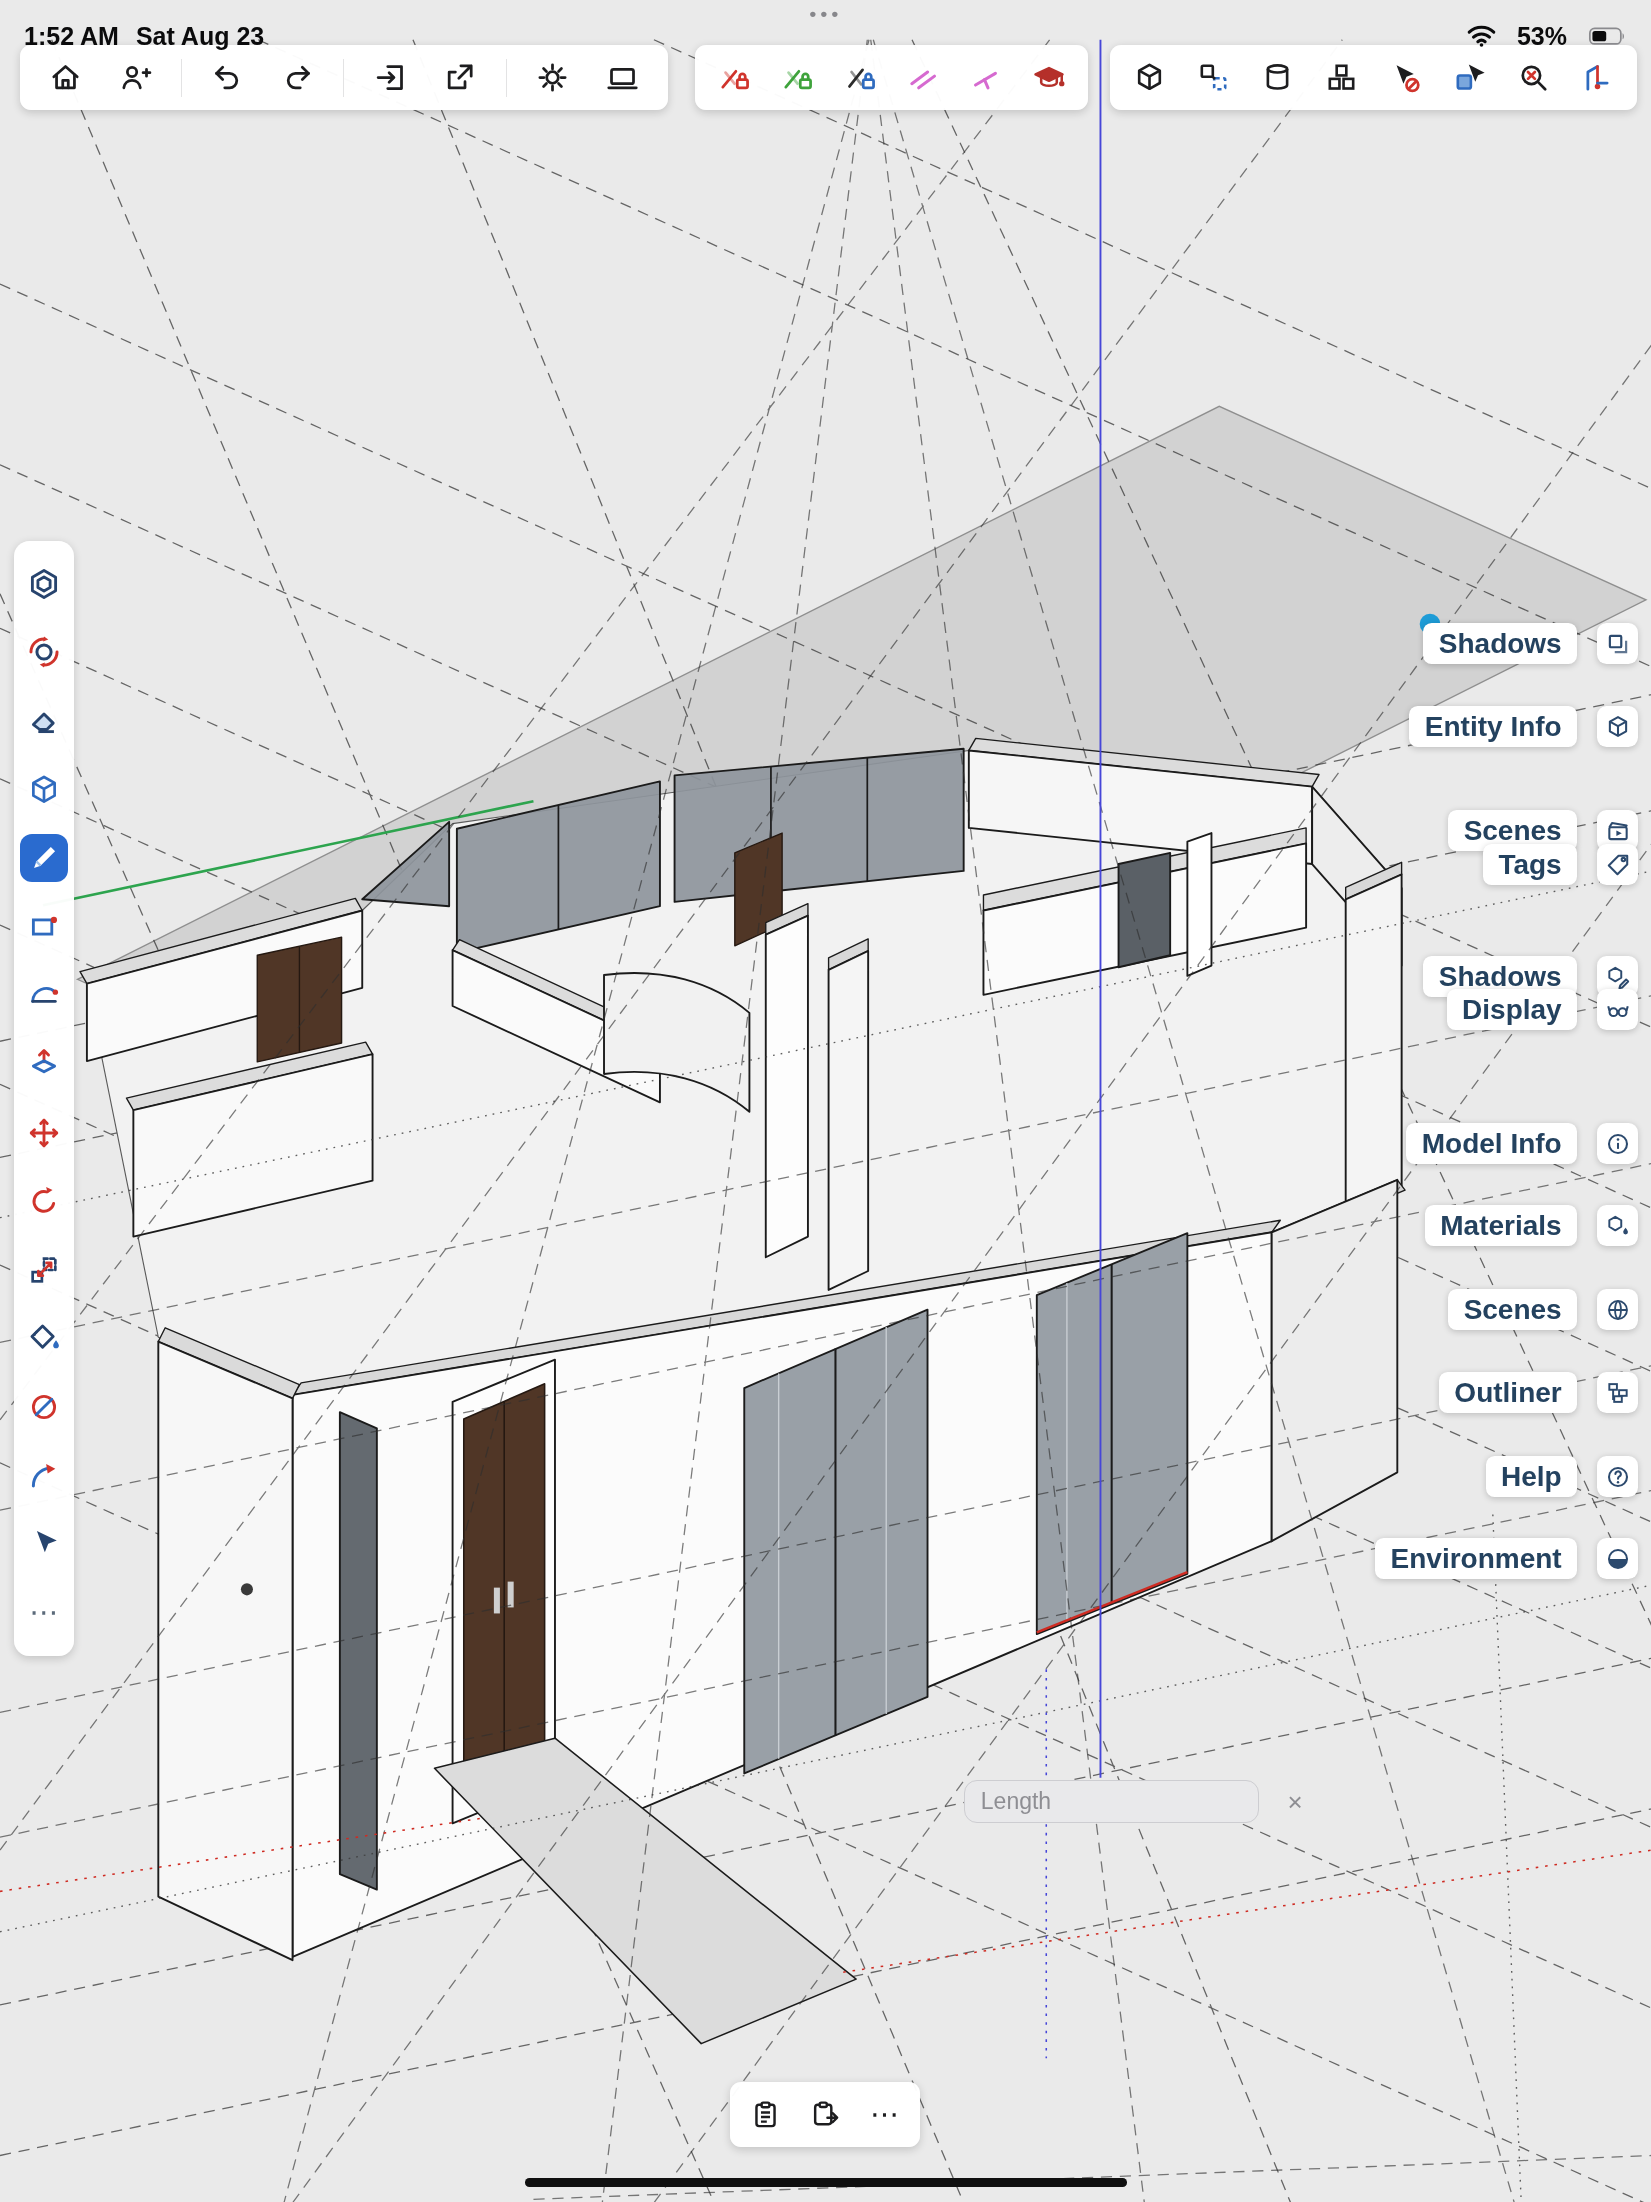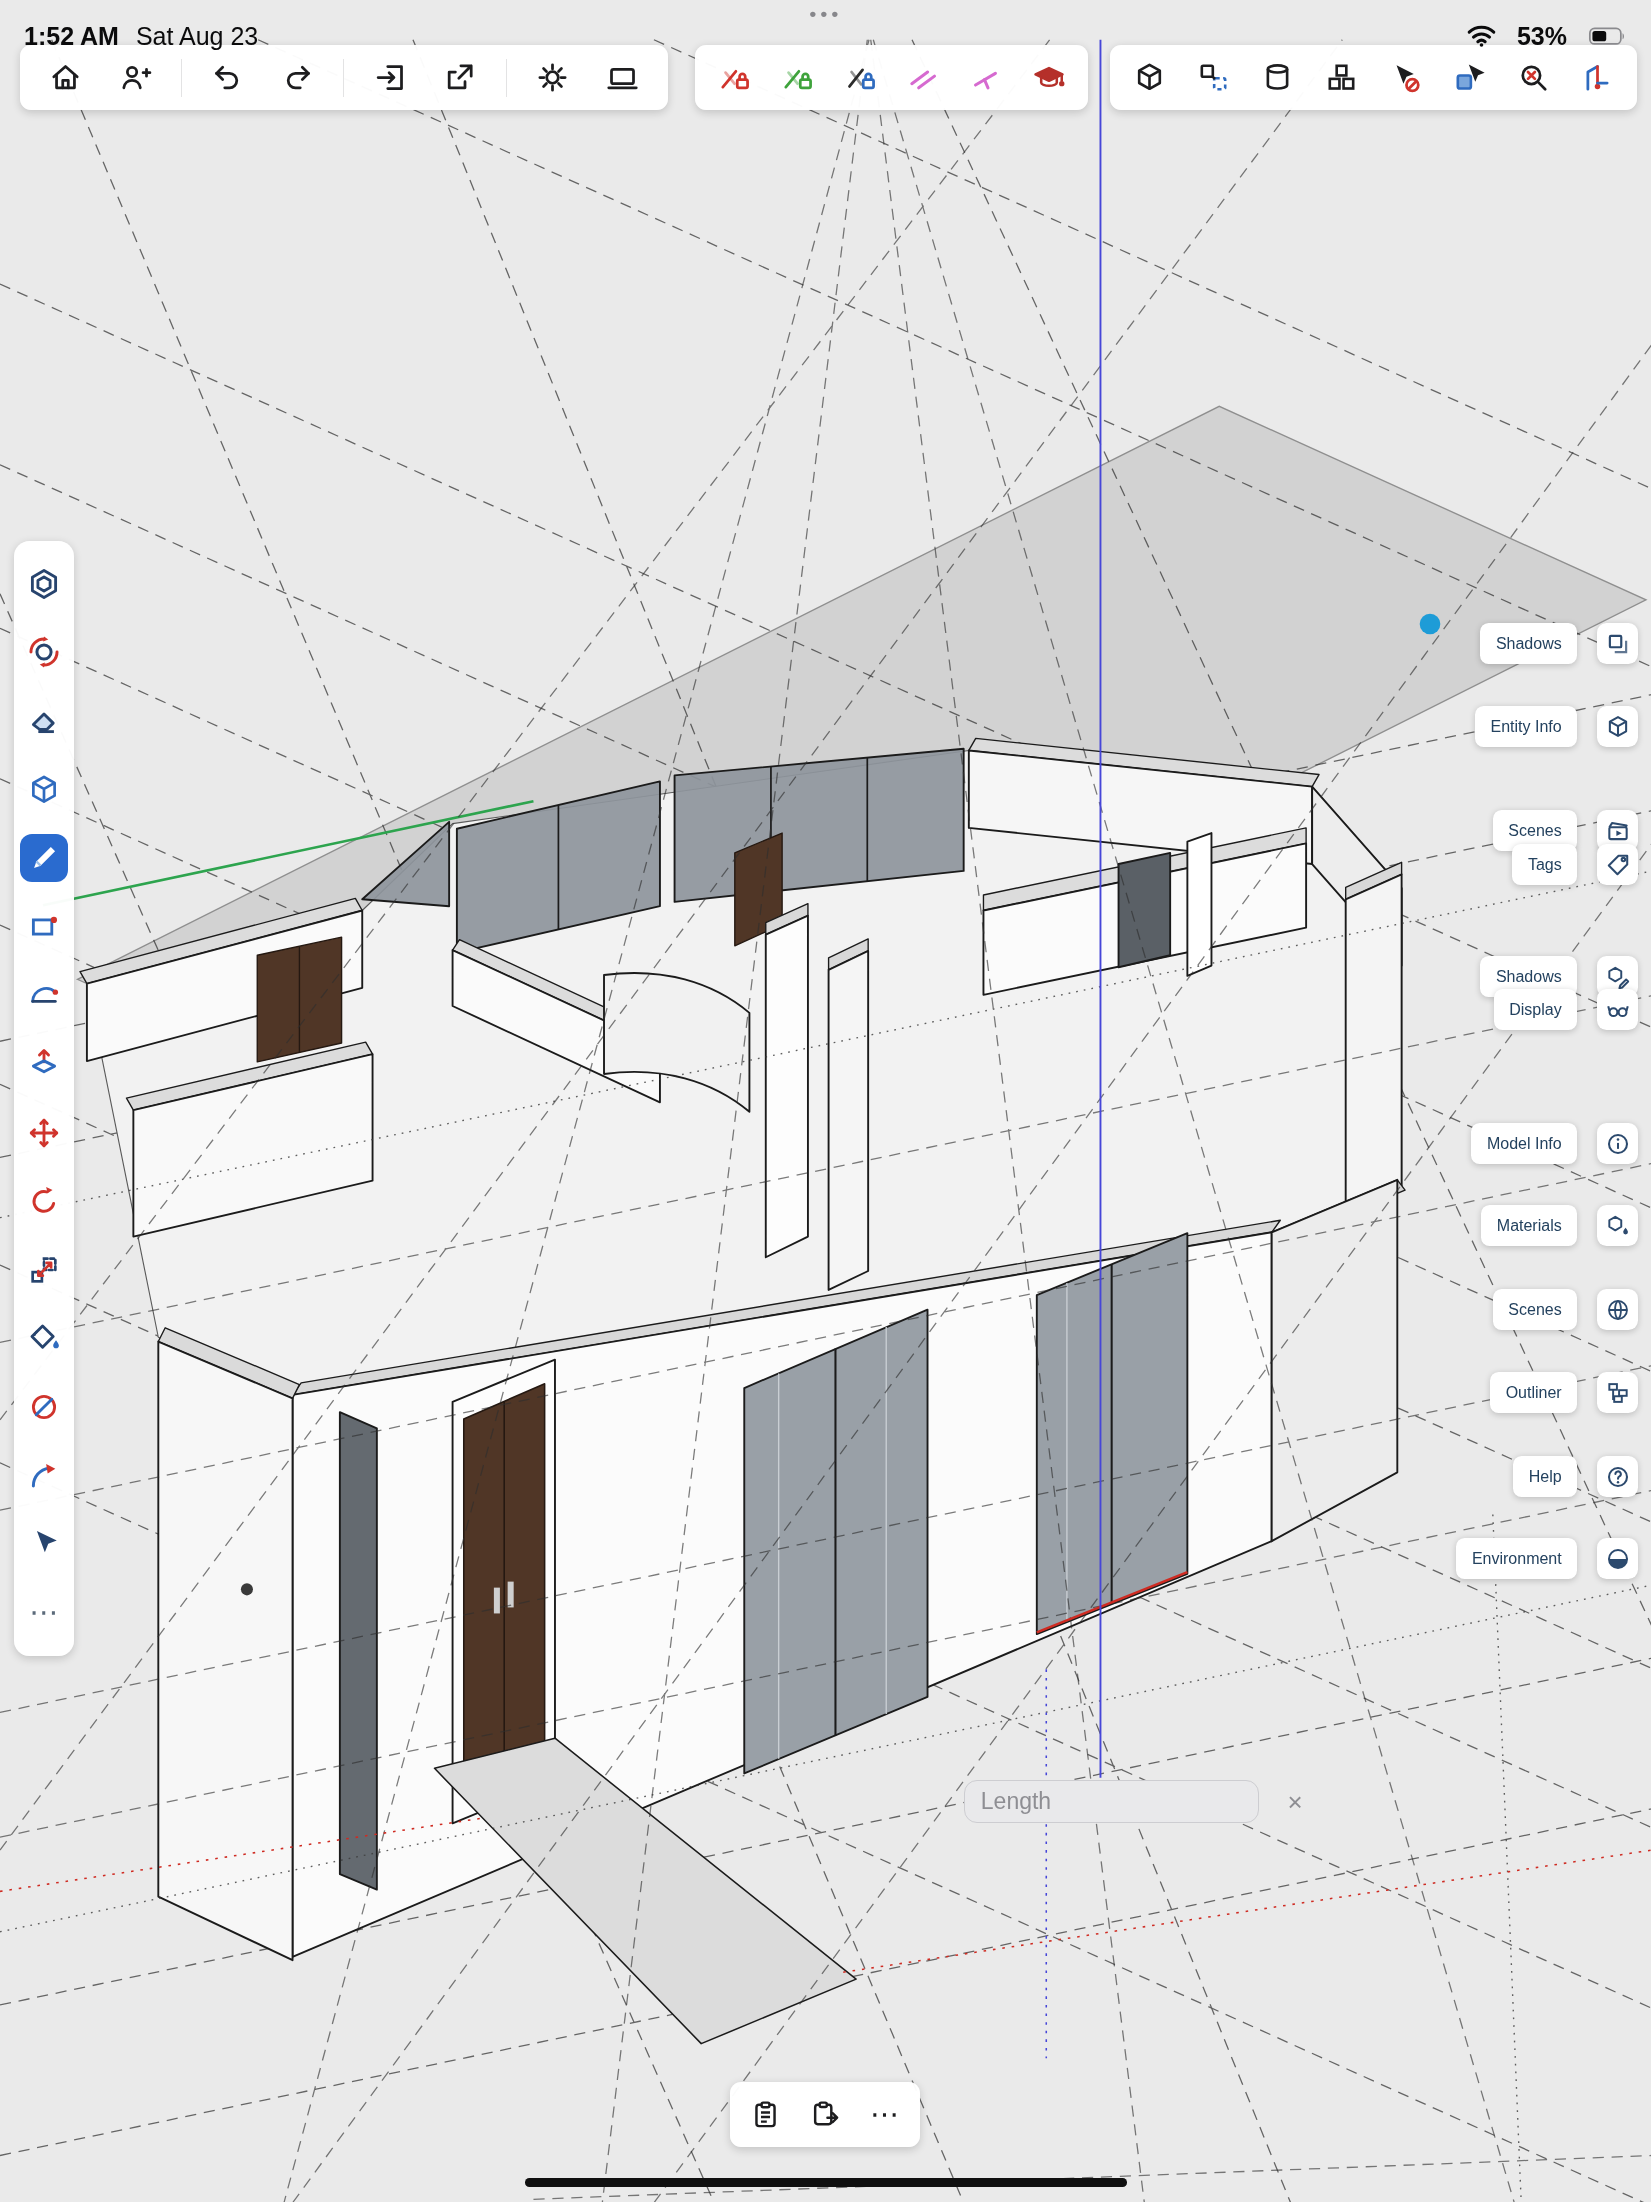--- a/index.html
+++ b/index.html
@@ -8,36 +8,36 @@
   svg{display:block}
   .canvas-svg{position:absolute;left:0;top:0;z-index:0}
   .panel{position:absolute;background:rgba(255,255,255,.97);border-radius:11.2px;
          box-shadow:0 2.6px 8.6px rgba(0,0,0,.16);z-index:40}
   .tb{display:flex;align-items:center;justify-content:space-evenly;height:65px}
   .ibtn{width:48px;height:48px;display:flex;align-items:center;justify-content:center;border-radius:10.3px;cursor:pointer}
   .divider{width:0.9px;height:38px;background:#e3e3e4}
   
   .status{position:absolute;top:0;left:0;right:0;height:40px;display:flex;align-items:center;
           padding:16px 24px;font-size:25px;font-weight:700;z-index:60}
-  .status .date{margin-left:17px;font-weight:400}
+  .status .date{margin-left:17px;font-weight:700}
   .status .right{margin-left:auto;display:flex;align-items:center;gap:20px}
   .mt-dots{position:absolute;top:3.4px;left:0;right:0;text-align:center;z-index:60;
            color:#87878b;font-size:19px;letter-spacing:4.3px;font-weight:700}
   
   .ltb{position:absolute;left:13.8px;top:541px;width:60px;background:rgba(255,255,255,.97);
        border-radius:15.5px;box-shadow:0 2.6px 8.6px rgba(0,0,0,.16);z-index:40;
        display:flex;flex-direction:column;align-items:center;padding:8.6px 0}
   .ltb-btn{width:48px;height:48px;margin:10.3px 0;border-radius:12px;display:flex;
            align-items:center;justify-content:center;cursor:pointer}
   .ltb-btn.sel{background:#2a6bcf}
   .more-glyph{font-size:29px;color:#5b6a7a;line-height:17px}
   
   .rp-row{position:absolute;right:13.8px;display:flex;align-items:center;gap:20px;z-index:40}
   .rp-label{background:#fff;border-radius:8.6px;padding:0 15.5px;height:41px;line-height:41px;
-            font-size:16px;color:#24425f;font-weight:400;box-shadow:0 1.7px 6.9px rgba(0,0,0,.18);cursor:pointer}
+            font-size:28px;color:#24425f;font-weight:700;box-shadow:0 1.7px 6.9px rgba(0,0,0,.18);cursor:pointer}
   .rp-btn{width:41px;height:41px;background:#fff;border-radius:9.5px;box-shadow:0 1.7px 6.9px rgba(0,0,0,.18);
           display:flex;align-items:center;justify-content:center;cursor:pointer}
   
   .measure{position:absolute;left:964px;top:1780px;width:295px;height:43px;z-index:35;
            background:#e9e9eb;border:0.9px solid #cdcdd1;border-radius:13px;display:flex;
            align-items:center;padding:0 13.8px;box-sizing:border-box}
   .measure input{flex:1;border:none;outline:none;background:transparent;font-size:23px;
                  font-family:"Liberation Sans",sans-serif;color:#3a3a3c}
   .measure input::placeholder{color:#8e8e93}
   .measure .close{color:#8e8e93;font-size:26px;line-height:26px;cursor:pointer;padding-left:8.6px}

